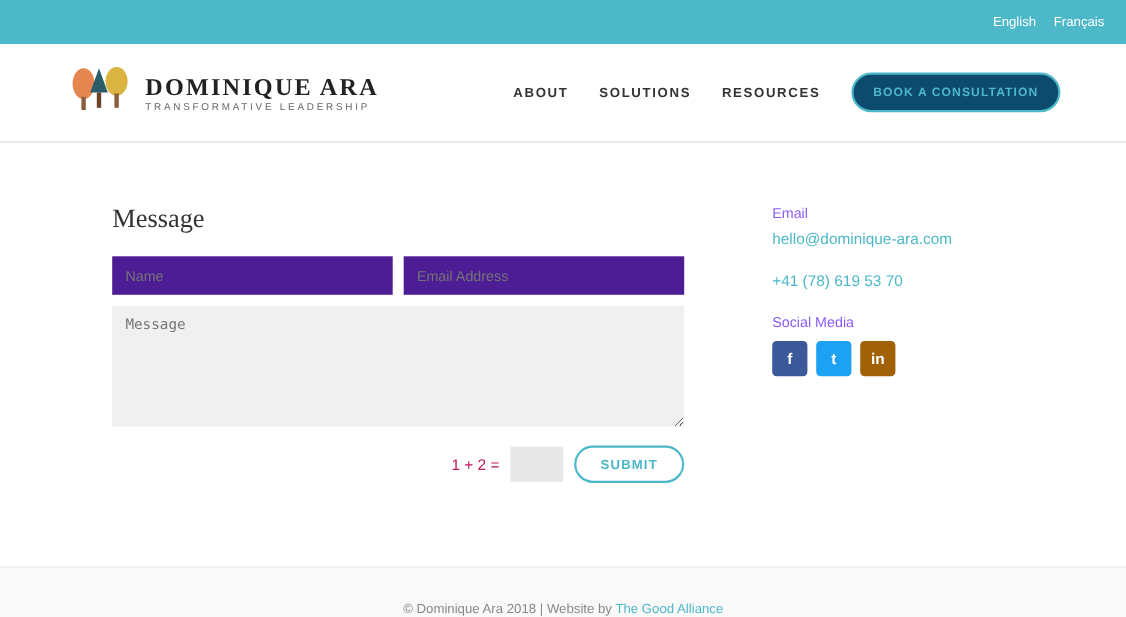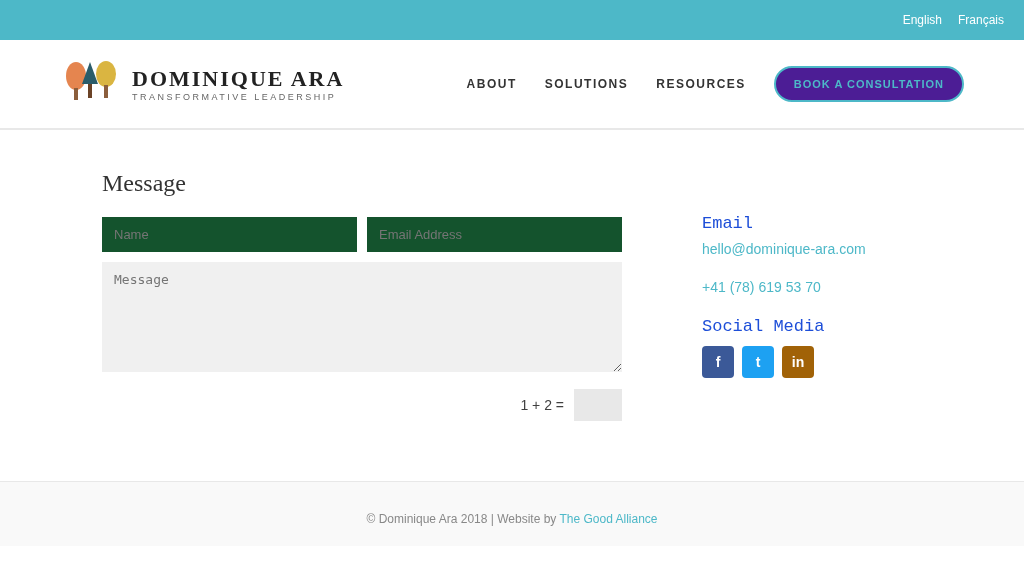--- a/index.html
+++ b/index.html
@@ -74,38 +74,37 @@
     .nav-cta {
       border: 2px solid #4db8c8;
       color: #4db8c8;
       padding: 10px 18px;
       border-radius: 25px;
       font-size: 11px;
       font-weight: 700;
       letter-spacing: 1px;
       text-transform: uppercase;
       cursor: pointer;
-      background: #4c1d95;
+      background: #0c4a6e;
       white-space: nowrap;
     }
 
     
     .divider {
       height: 1px;
       background: #e8e8e8;
     }
 
     
     .main {
       max-width: 860px;
-      margin: 0 auto;
+      margin: 16px auto;
       padding: 40px 20px 60px;
       display: flex;
       gap: 80px;
-      align-items: center;
     }
 
     
     .form-section {
       flex: 1;
     }
     .section-title {
       font-size: 24px;
       font-weight: 400;
       color: #333;
@@ -113,21 +112,21 @@
       font-family: 'Georgia', serif;
     }
     .form-row {
       display: flex;
       gap: 10px;
       margin-bottom: 10px;
     }
     .form-input {
       flex: 1;
       padding: 10px 12px;
-      background: #14532d;
+      background: #4c1d95;
       border: none;
       font-size: 13px;
       color: #999;
       outline: none;
     }
     .form-textarea {
       width: 100%;
       height: 110px;
       padding: 10px 12px;
       background: #f0f0f0;
@@ -139,21 +138,21 @@
       margin-bottom: 14px;
     }
     .captcha-row {
       display: flex;
       align-items: center;
       justify-content: flex-end;
       gap: 10px;
     }
     .captcha-label {
       font-size: 14px;
-      color: #404040;
+      color: #be185d;
     }
     .captcha-input {
       width: 48px;
       height: 32px;
       background: #e8e8e8;
       border: none;
       outline: none;
     }
     .submit-btn {
       border: 2px solid #4db8c8;
@@ -167,25 +166,25 @@
       cursor: pointer;
       background: #fff;
     }
 
     
     .contact-section {
       width: 220px;
       flex-shrink: 0;
     }
     .contact-label {
-      font-size: 17px;
+      font-size: 13px;
       font-weight: 400;
-      color: #1d4ed8;
+      color: #8b5cf6;
       margin-bottom: 8px;
-      font-family: Liberation Mono, monospace;
+      font-family: Liberation Sans, sans-serif;
     }
     .contact-link {
       color: #4db8c8;
       text-decoration: none;
       font-size: 14px;
       display: block;
       margin-bottom: 22px;
     }
     .social-icons {
       display: flex;
@@ -282,20 +281,21 @@
   <section class="form-section">
     <h2 class="section-title">Message</h2>
     <div class="form-row">
       <input type="text" class="form-input" placeholder="Name" style="">
       <input type="email" class="form-input" placeholder="Email Address" style="">
     </div>
     <textarea class="form-textarea" placeholder="Message" style=""></textarea>
     <div class="captcha-row">
       <span class="captcha-label">1 + 2 =</span>
       <input type="text" class="captcha-input" style="">
+      <button class="submit-btn">SUBMIT</button>
     </div>
   </section>
 
   <aside class="contact-section">
     <h3 class="contact-label">Email</h3>
     <a class="contact-link">hello@dominique-ara.com</a>
 
     <a class="contact-link">+41 (78) 619 53 70</a>
 
     <h3 class="contact-label">Social Media</h3>

